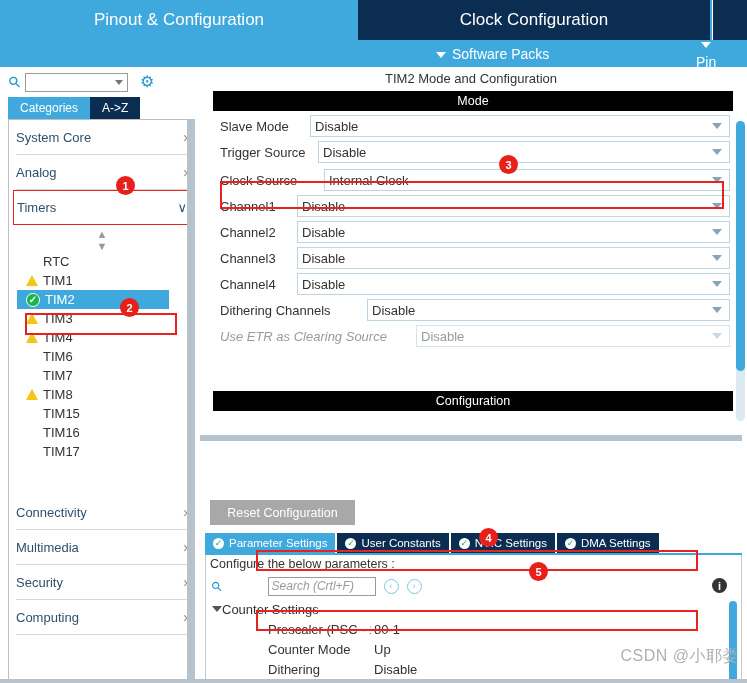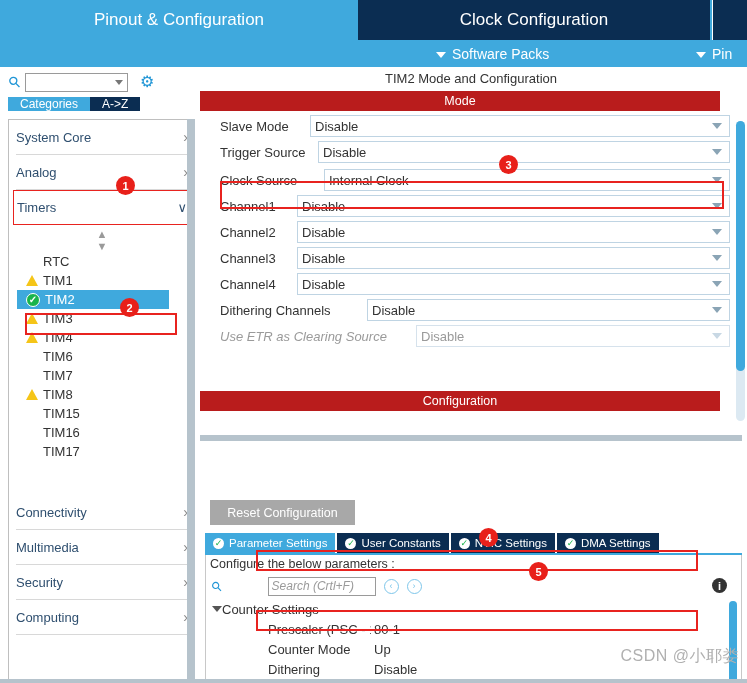--- a/index.html
+++ b/index.html
@@ -32,21 +32,21 @@
   .subbar {
     position: absolute; left: 0; top: 40px; width: 747px; height: 27px;
     background: #3fa9dd;
   }
   .subitem {
     position: absolute; top: 0; height: 27px;
     display: flex; align-items: center; gap: 6px;
     color: #ffffff; font-size: 14px;
   }
   .subitem.packs { left: 436px; }
-  .subitem.pin   { left: 696px; }
+  .subitem.pin   { left: 696px; flex-direction: column; }
   .chev-down {
     width: 0; height: 0; border-left: 5px solid transparent;
     border-right: 5px solid transparent; border-top: 6px solid #ffffff;
     margin-top: 2px;
   }
 
   
   .leftpanel {
     position: absolute; left: 0; top: 67px; width: 195px; height: 616px;
     background: #ffffff;
@@ -67,21 +67,21 @@
   }
   .mini-chev {
     width: 0; height: 0; border-left: 4px solid transparent;
     border-right: 4px solid transparent; border-top: 5px solid #777777;
   }
   .gear {
     margin-left: 12px; color: #2196d6; font-size: 16px; line-height: 1;
   }
   .modetabs { position: absolute; left: 8px; top: 30px; height: 22px; display: flex; }
   .modetab {
-    height: 14px; padding: 0 12px; display: flex; align-items: center;
+    height: 22px; padding: 0 12px; display: flex; align-items: center;
     color: #ffffff; font-size: 12px;
   }
   .modetab.active { background: #3fa9dd; }
   .modetab.inactive { background: #0b2d52; }
   .tree-area {
     position: absolute; left: 8px; top: 52px; width: 187px; height: 564px;
     border: 1px solid #bfbfbf; border-right: none; background: #ffffff;
     overflow: hidden;
   }
   .cat {
@@ -132,22 +132,22 @@
 
   
   .rightpanel { position: absolute; left: 195px; top: 67px; width: 552px; height: 616px; background: #ffffff; }
   .title-strip {
     position: absolute; left: 5px; top: 0; width: 542px; height: 24px;
     display: flex; align-items: center; justify-content: center;
     font-size: 13px; color: #333333; background: #ffffff;
     border-bottom: 1px solid #ffffff;
   }
   .darkbar {
-    position: absolute; left: 5px; width: 520px; height: 20px;
-    background: #b91c1c; color: #ffffff; font-size: 12.5px;
+    position: absolute; left: 18px; width: 520px; height: 20px;
+    background: #000000; color: #ffffff; font-size: 12.5px;
     display: flex; align-items: center; justify-content: center;
   }
   .mode-area {
     position: absolute; left: 5px; top: 44px; width: 542px; height: 330px;
     background: #ffffff; border-bottom: 6px solid #b6c3cc;
   }
   .frow {
     position: absolute; left: 0; height: 26px; display: flex; align-items: center;
   }
   .flabel { font-size: 13px; color: #333333; white-space: nowrap; }

